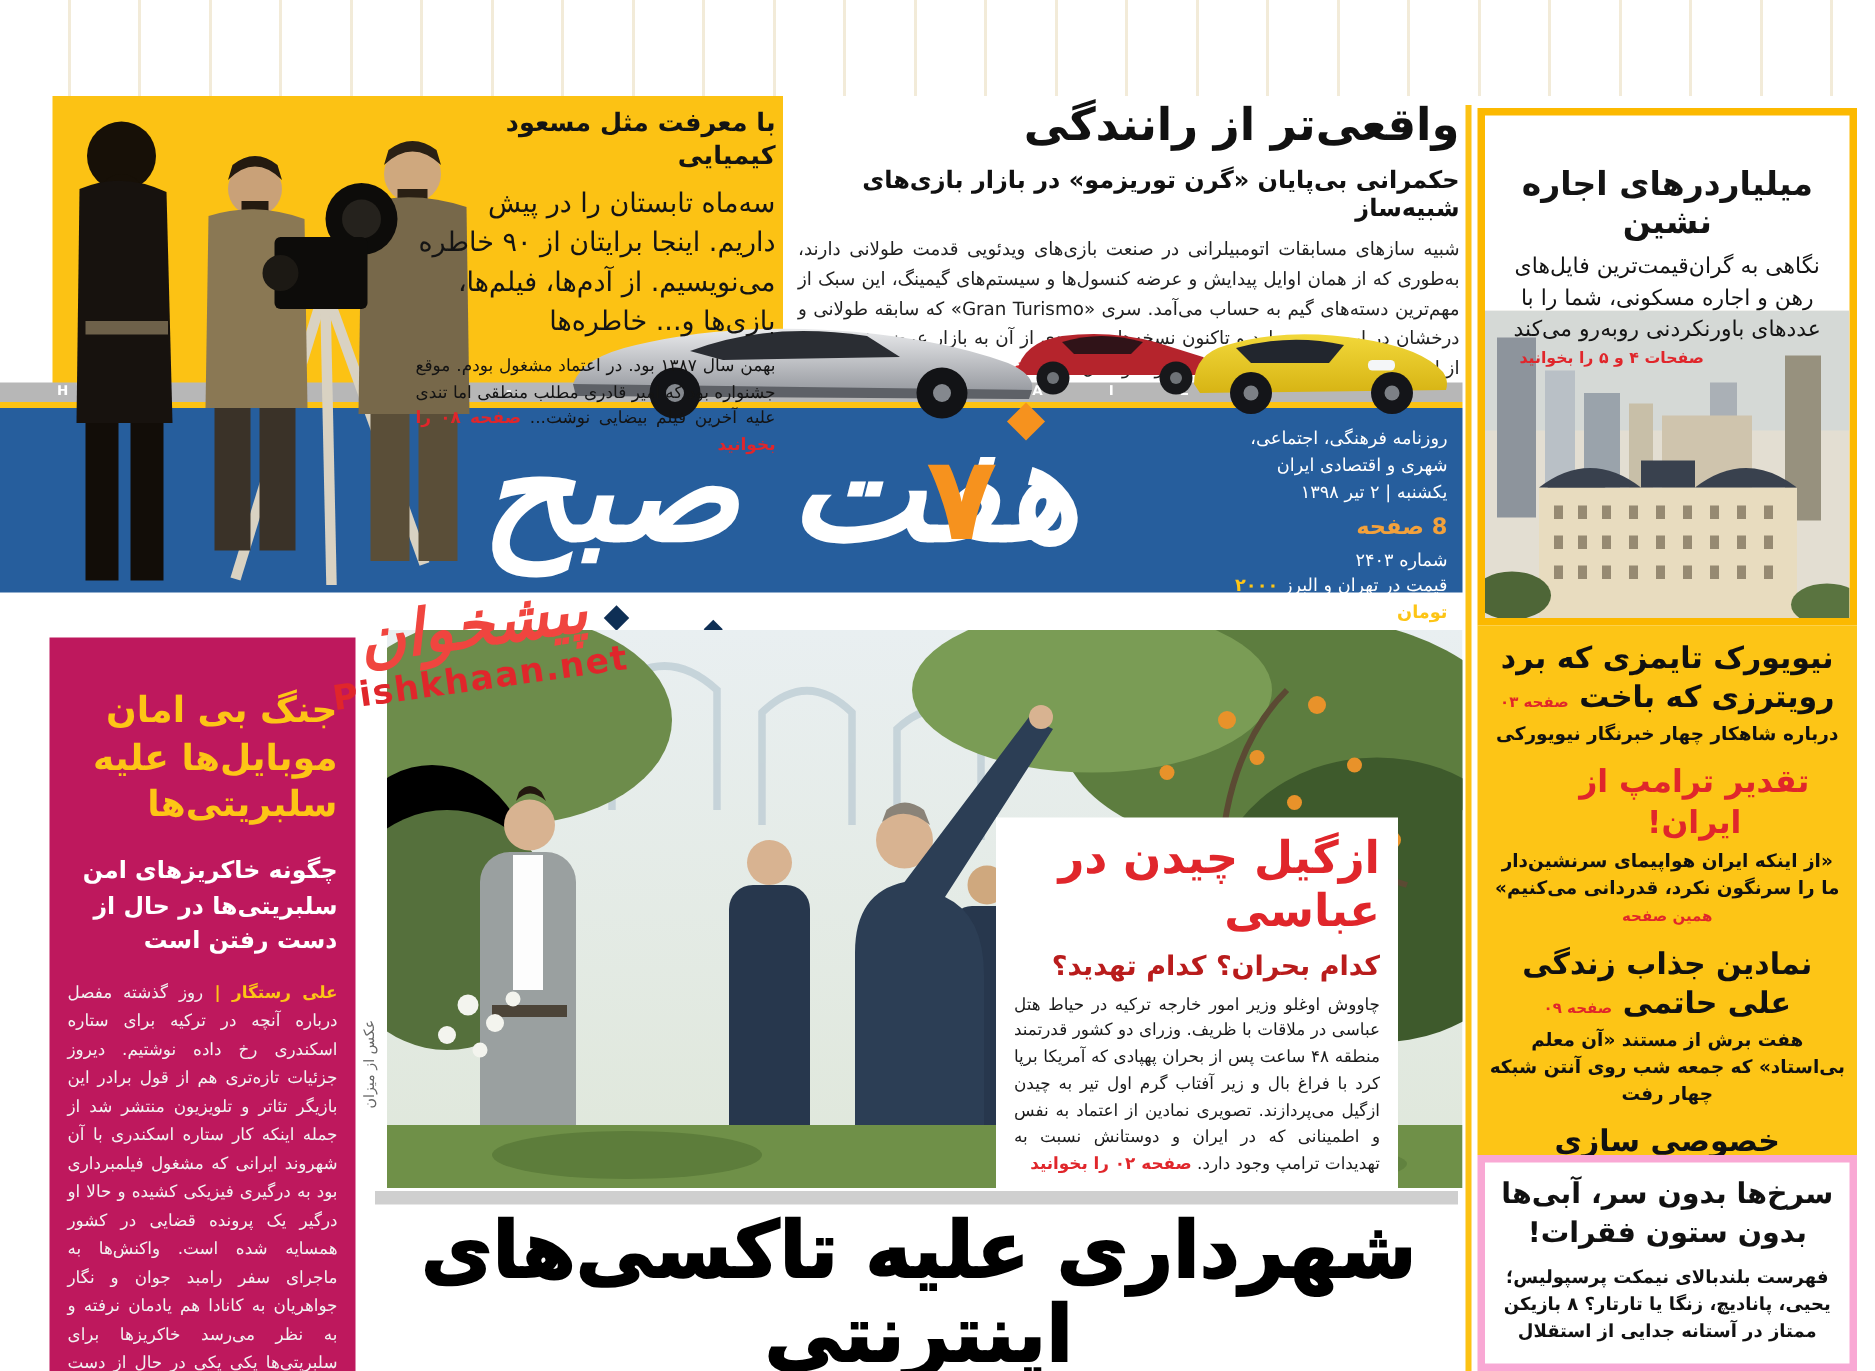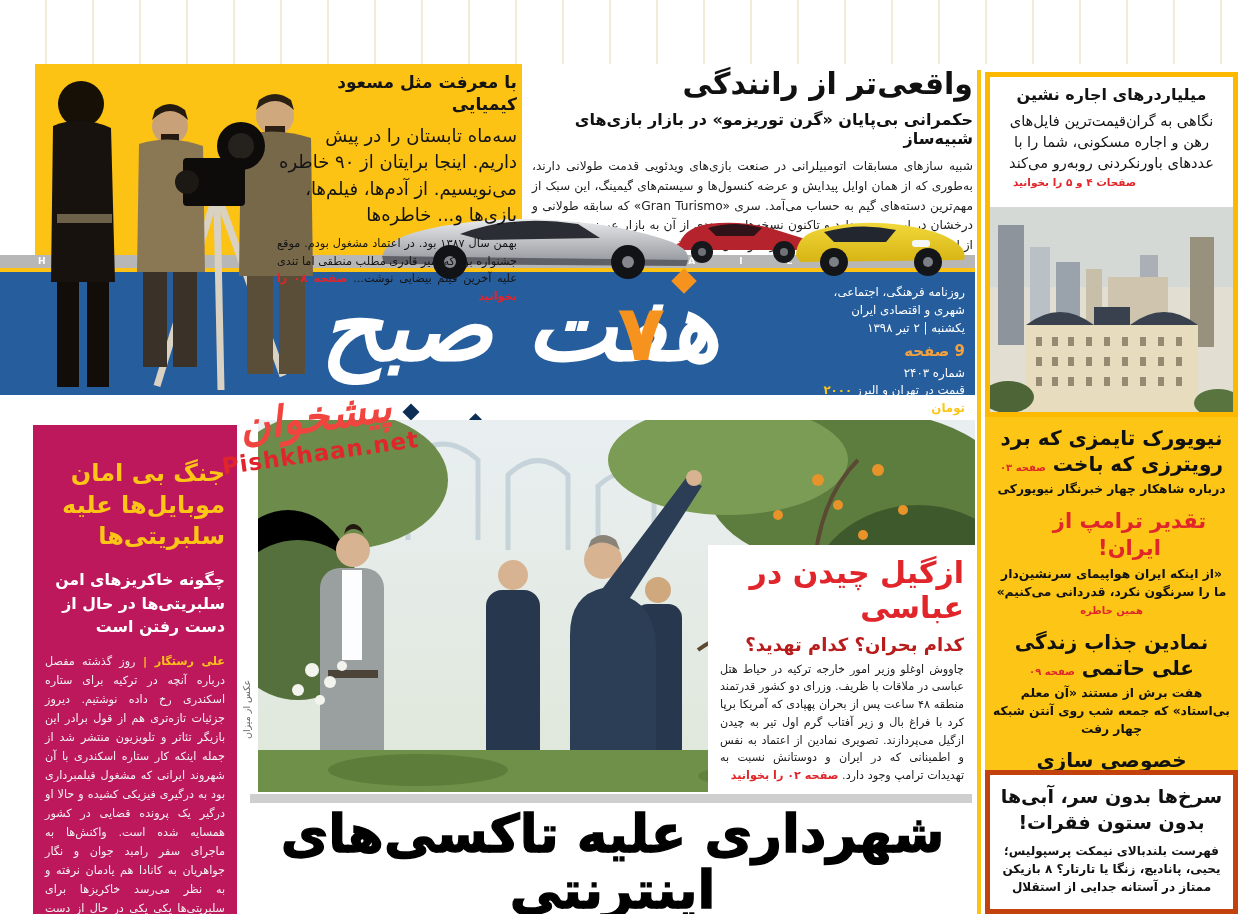--- a/index.html
+++ b/index.html
@@ -57,51 +57,51 @@
   .pubinfo { position:absolute; right:10px; top:12px; width:178px; text-align:right; color:#fff; font-size:11.8px; line-height:1.52; z-index:4; }
   .pubinfo .pages { color:#f2a13c; font-size:15px; font-weight:900; margin:2px 0; }
   .pubinfo .price-val { color:#fdc516; font-weight:900; }
 
   
   .vdivider { position:absolute; left:977px; top:70px; width:4px; height:844px; background:#fcc214; }
 
   
   .rent-box { position:absolute; left:985px; top:72px; width:253px; height:345px; background:#fff; border:5px solid #fcb900; overflow:hidden; }
   .rent-text { position:relative; z-index:2; padding:8px 9px 0; text-align:center; color:#141414; }
-  .rent-text h2 { font-size:16px; font-weight:900; letter-spacing:-.5px; }
+  .rent-text h2 { font-size:22px; font-weight:900; letter-spacing:-.5px;margin-top:26px; }
   .rent-text .sub { font-size:14.6px; font-weight:normal; line-height:1.45; margin-top:6px; }
   .rent-text .ref { display:block; font-size:10.5px; margin-top:3px; text-align:left; padding-left:14px; }
   .rent-photo { position:absolute; left:0; bottom:0; width:100%; height:205px; z-index:1; }
 
   .right-yellow { position:absolute; left:985px; top:417px; width:253px; height:353px; background:#fdc516; padding:8px 8px 0; text-align:center; color:#111; }
   .ry-item h3 { font-size:20px; font-weight:900; line-height:1.3; letter-spacing:-.5px; }
   .ry-item h3 .ref { font-size:10px; }
   .ry-item .red-h { color:#e0262b; font-size:21px;margin-left:36px; }
   .ry-item .sub { font-size:12.3px; font-weight:bold; line-height:1.45; margin:4px 0 9px; }
   .ry-item .sub .ref { font-size:10px; }
 
-  .sports-box { position:absolute; left:985px; top:770px; width:253px; height:144px; background:#fff; border:5px solid #c2410c; padding:9px 8px; text-align:center; color:#111; }
+  .sports-box { position:absolute; left:985px; top:770px; width:253px; height:144px; background:#fff; border:5px solid #f9a8d4; padding:9px 8px; text-align:center; color:#111; }
   .sports-box h3 { font-size:19px; font-weight:900; line-height:1.35; letter-spacing:-.5px; }
   .sports-box .sub { font-size:12px; font-weight:bold; line-height:1.5; margin-top:7px; }
 
   
   .celebrity { position:absolute; left:33px; top:425px; width:204px; height:489px; background:#be185d; padding:33px 12px; text-align:right; overflow:hidden; }
   .celebrity h2 { color:#fdc516; font-size:24px; font-weight:900; line-height:1.32; letter-spacing:-.5px; }
   .celebrity .sub { color:#fff; font-size:15.8px; font-weight:bold; line-height:1.5; margin-top:15px; }
   .celebrity .body { color:#f2f2f2; font-size:11.2px; line-height:1.7; margin-top:13px; text-align:justify; }
   .byline { color:#fdc516; font-weight:bold; }
 
   
   .photo { position:absolute; left:258px; top:420px; width:717px; height:372px; z-index:2; }
   .photo-credit {
     position:absolute; left:241px; top:680px; height:110px; z-index:3;
     writing-mode:vertical-rl; transform:rotate(180deg);
     font-size:9.5px; color:#666; letter-spacing:1px;
   }
-  .overlay { position:absolute; left:708px; top:545px; width:268px; height:247px; background:#ffffff; z-index:4; padding:10px 12px; text-align:right; }
+  .overlay { position:absolute; left:664px; top:545px; width:268px; height:247px; background:#ffffff; z-index:4; padding:10px 12px; text-align:right; }
   .overlay h2 { color:#e0262b; font-size:30px; font-weight:900; line-height:1.18; letter-spacing:-1px; }
   .overlay .sub { color:#b91c1c; font-size:18px; font-weight:900; margin-top:8px; }
   .overlay .body { font-size:11.2px; line-height:1.58; margin-top:6px; text-align:justify; color:#1a1a1a; }
 
   
   .watermark { position:absolute; left:218px; top:396px; z-index:40; transform:rotate(-8deg); direction:ltr; text-align:center; }
   .wm-fa { display:block; font-size:42px; font-weight:900; color:#f0453f; font-style:italic; line-height:1; }
   .wm-en { display:block; font-size:23px; font-weight:900; color:#e0262b; letter-spacing:1px; margin-top:2px; }
 
   
@@ -209,21 +209,21 @@
       <span class="logo-seven">۷</span>
       <span class="diamond d1"></span>
       <span class="diamond d2"></span>
       <span class="diamond d3"></span>
       <span class="diamond d4"></span>
     </div>
     <div class="pubinfo">
       <div>روزنامه فرهنگی، اجتماعی،</div>
       <div>شهری و اقتصادی ایران</div>
       <div>یکشنبه | ۲ تیر ۱۳۹۸</div>
-      <div class="pages">9 صفحه</div>
+      <div class="pages">8 صفحه</div>
       <div>شماره ۲۴۰۳</div>
       <div><span>قیمت در تهران و البرز </span><span class="price-val">۲۰۰۰ تومان</span></div>
       <div><span>قیمت در سایر استان‌ها </span><span class="price-val">۱۰۰۰ تومان</span></div>
     </div>
   </header>
 
   <div class="vdivider"></div>
 
   <section class="rent-box">
     <div class="rent-text">
@@ -280,21 +280,21 @@
     </svg>
   </section>
 
   <section class="right-yellow">
     <div class="ry-item">
       <h3><span>نیویورک تایمزی که برد رویترزی که باخت </span><span class="ref">صفحه ۰۳</span></h3>
       <div class="sub">درباره شاهکار چهار خبرنگار نیویورکی</div>
     </div>
     <div class="ry-item">
       <h3 class="red-h">تقدیر ترامپ از ایران!</h3>
-      <div class="sub"><span>«از اینکه ایران هواپیمای سرنشین‌دار ما را سرنگون نکرد، قدردانی می‌کنیم» </span><span class="ref">همین خاطره</span></div>
+      <div class="sub"><span>«از اینکه ایران هواپیمای سرنشین‌دار ما را سرنگون نکرد، قدردانی می‌کنیم» </span><span class="ref">همین صفحه</span></div>
     </div>
     <div class="ry-item">
       <h3><span>نمادین جذاب زندگی علی حاتمی </span><span class="ref">صفحه ۰۹</span></h3>
       <div class="sub">هفت برش از مستند «آن معلم بی‌استاد» که جمعه شب روی آنتن شبکه چهار رفت</div>
     </div>
     <div class="ry-item">
       <h3><span>خصوصی سازی خودروسازان در چهار اقلیم </span><span class="ref">صفحه ۰۶ را بخوانید</span></h3>
       <div class="sub">نگاهی به تجربه روسیه، رومانی، چک و کره</div>
     </div>
   </section>

